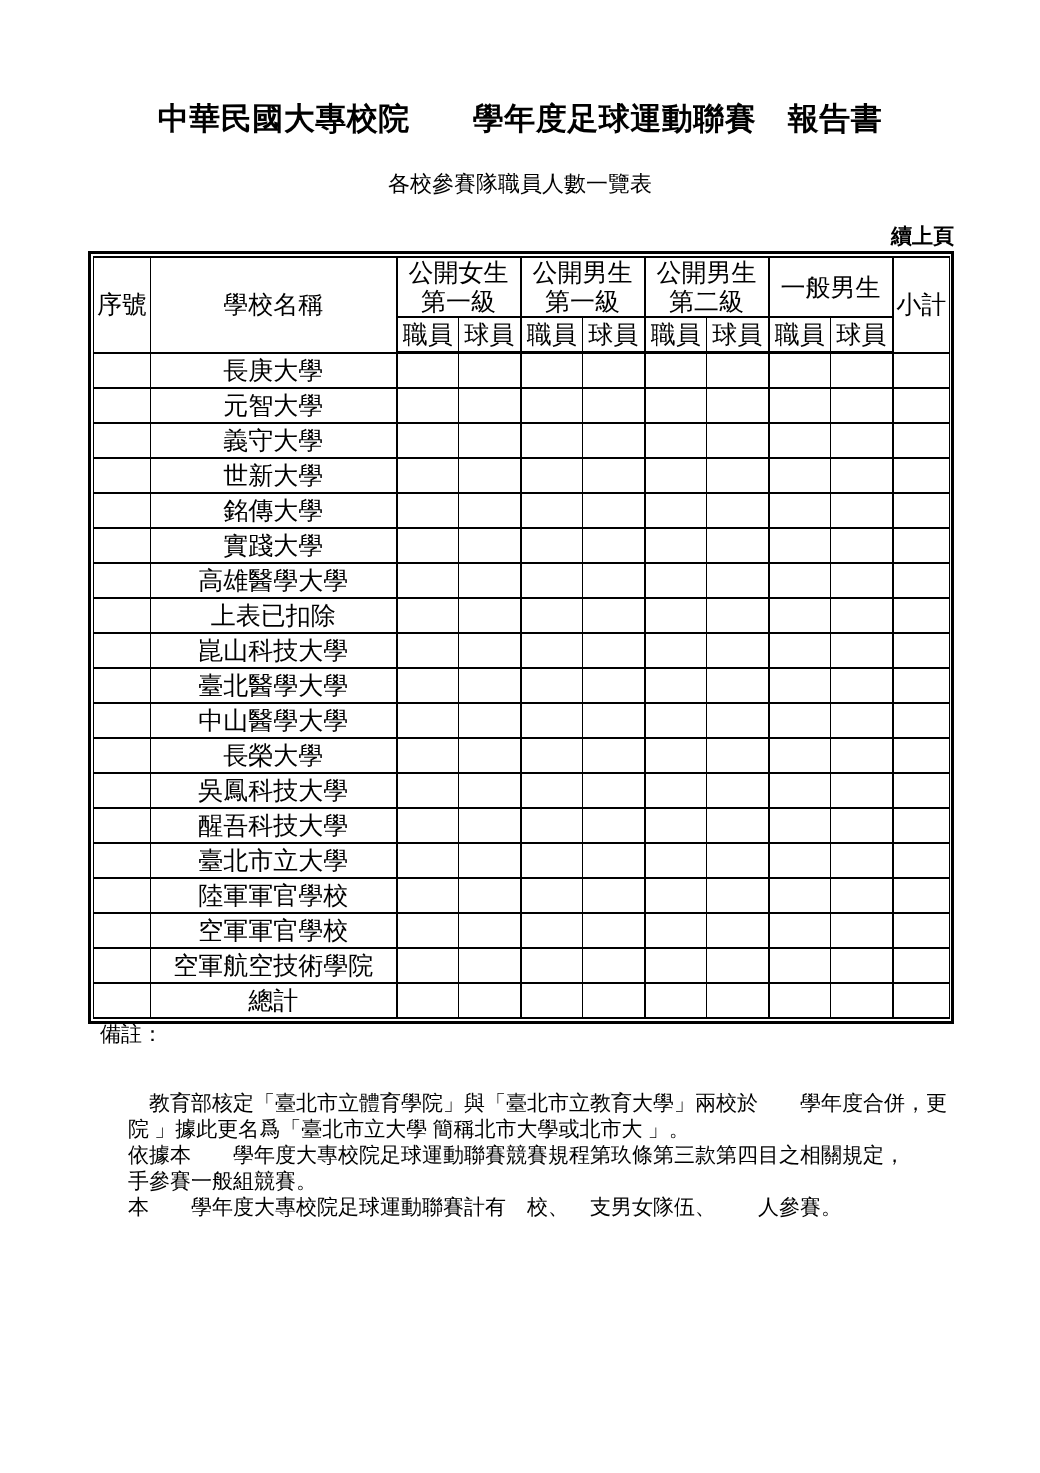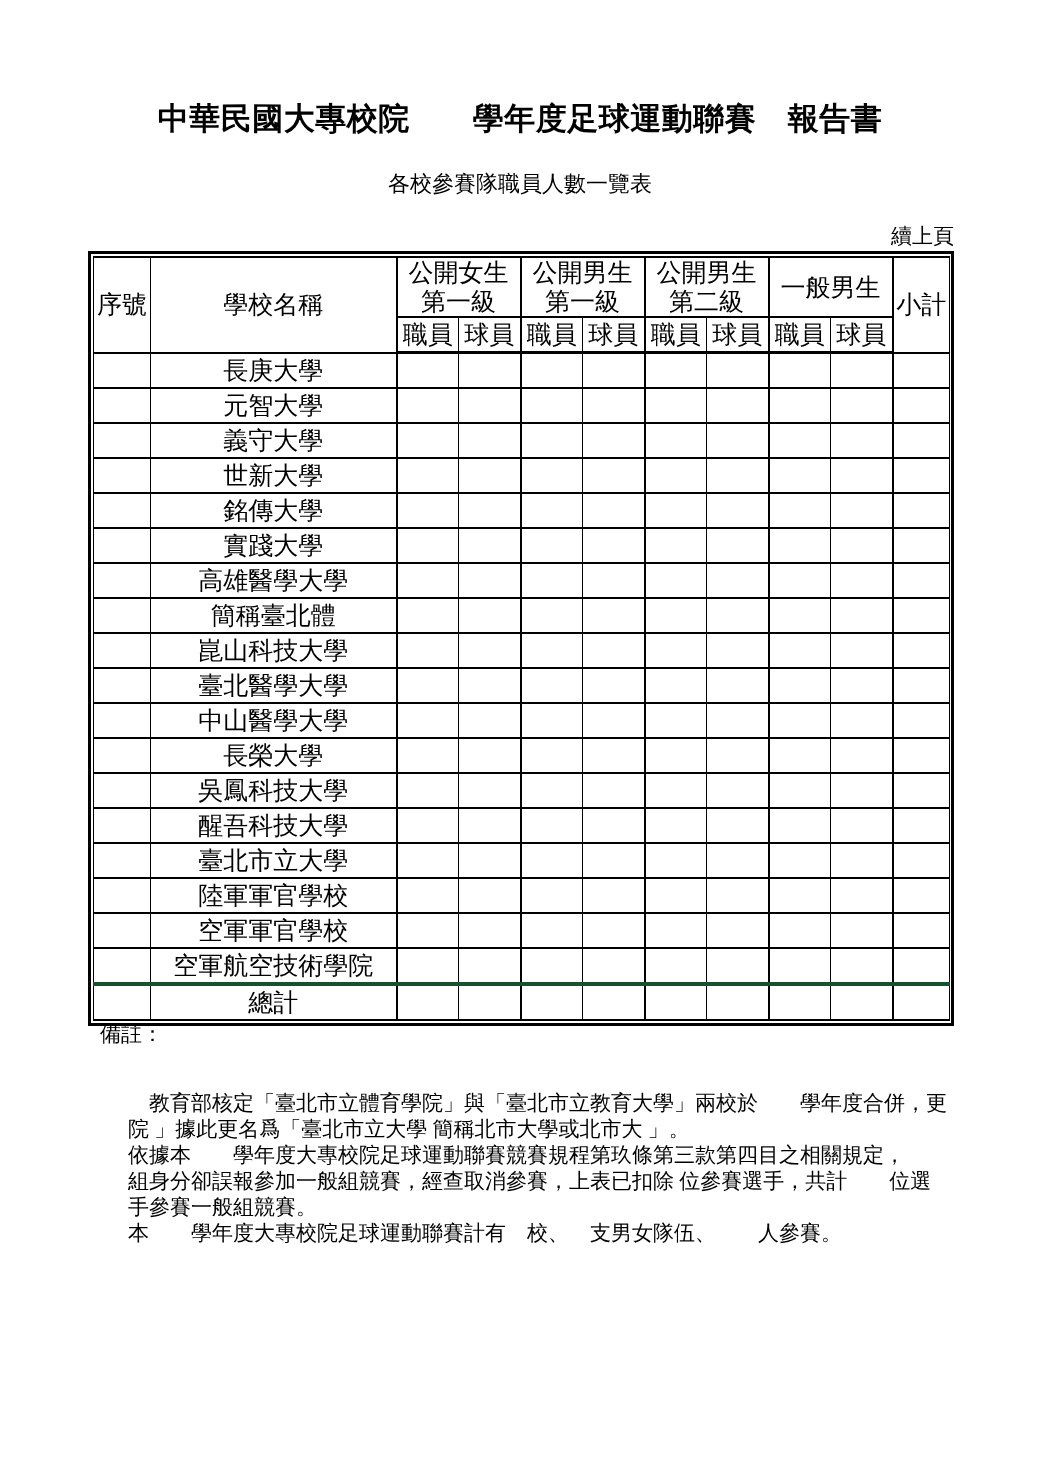--- a/index.html
+++ b/index.html
@@ -13,41 +13,41 @@
     position:absolute; top:98px; left:0; width:1040px;
     text-align:center; font-size:31px; font-weight:600;
     white-space:pre; letter-spacing:0.5px;
   }
   .subtitle {
     position:absolute; top:169px; left:0; width:1040px;
     text-align:center; font-size:22px; font-weight:normal; white-space:pre;
   }
   .continued {
     position:absolute; top:222px; left:88px; width:866px;
-    text-align:right; font-size:21px;
+    text-align:right; font-size:21px;font-weight:bold;
   }
   .table-wrap {
     position:absolute; top:251px; left:88px; width:866px;
     box-sizing:border-box; border:3px solid #000; padding:2px;
     background:#fff;
   }
   table { border-collapse:collapse; table-layout:fixed; width:856px; }
   th,td {
     border:1px solid #000;
     border-top:2px solid #000; border-bottom:2px solid #000;
     padding:0; text-align:center; vertical-align:middle;
     font-size:25px; font-weight:normal; overflow:hidden;
     font-family:"Liberation Serif","DejaVu Serif",serif;
   }
   thead tr.group-row th { height:58px; }
   thead tr.sub-row th { height:30px; border-bottom-width:3px; }
   tbody td { height:30.5px; }
   .gl { border-left-width:2px; }
   .group-cell span { display:block; line-height:29px; }
-  tr.total-row td { border-top:4px solid #14532d; }
+  tr.total-row td { border-top:1px solid #14532d; }
   .notes-label { position:absolute; top:1020px; left:100px; font-size:21px; }
   .notes-body { position:absolute; top:1090px; left:128px; font-size:21px; }
   .note-line { white-space:pre; line-height:26px; height:26px; }
 </style>
 </head>
 <body>
 
 <div class="title">中華民國大專校院　　學年度足球運動聯賽　報告書</div>
 <div class="subtitle">各校參賽隊職員人數一覽表</div>
 <div class="continued">續上頁</div>
@@ -187,21 +187,21 @@
           <td class="gl"></td>
           <td></td>
           <td class="gl"></td>
           <td></td>
           <td class="gl"></td>
           <td></td>
           <td class="gl"></td>
         </tr>
         <tr>
           <td></td>
-          <td>簡稱臺北體</td>
+          <td>上表已扣除</td>
           <td class="gl"></td>
           <td></td>
           <td class="gl"></td>
           <td></td>
           <td class="gl"></td>
           <td></td>
           <td class="gl"></td>
           <td></td>
           <td class="gl"></td>
         </tr>
@@ -350,16 +350,15 @@
         </tr>
       </tbody>
   </table>
 </div>
 
 <div class="notes-label">備註：</div>
 <div class="notes-body">
   <div class="note-line">　教育部核定「臺北市立體育學院」與「臺北市立教育大學」兩校於　　學年度合併，更</div>
   <div class="note-line">院 」據此更名爲「臺北市立大學 簡稱北市大學或北市大 」。</div>
   <div class="note-line">依據本　　學年度大專校院足球運動聯賽競賽規程第玖條第三款第四目之相關規定，</div>
-  <div class="note-line">組身分卻誤報參加一般組競賽，經查取消參賽，上表已扣除 位參賽選手，共計　　位選</div>
   <div class="note-line">手參賽一般組競賽。</div>
   <div class="note-line">本　　學年度大專校院足球運動聯賽計有　校、　支男女隊伍、　　人參賽。</div>
 </div>
 
 </body></html>

